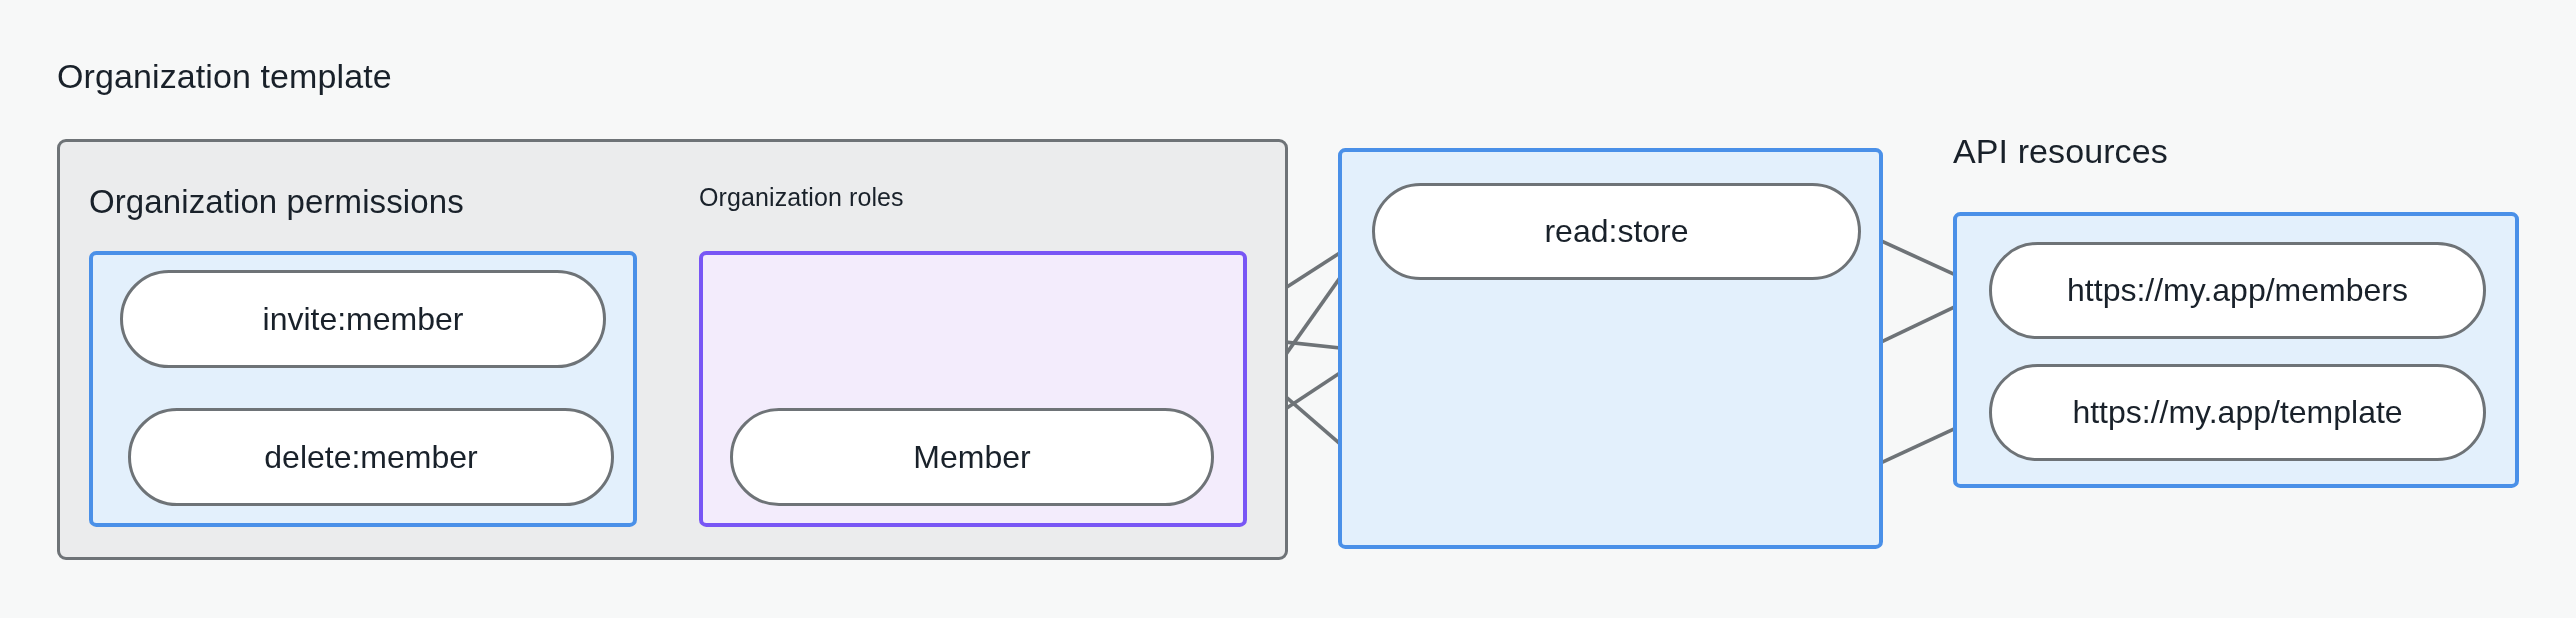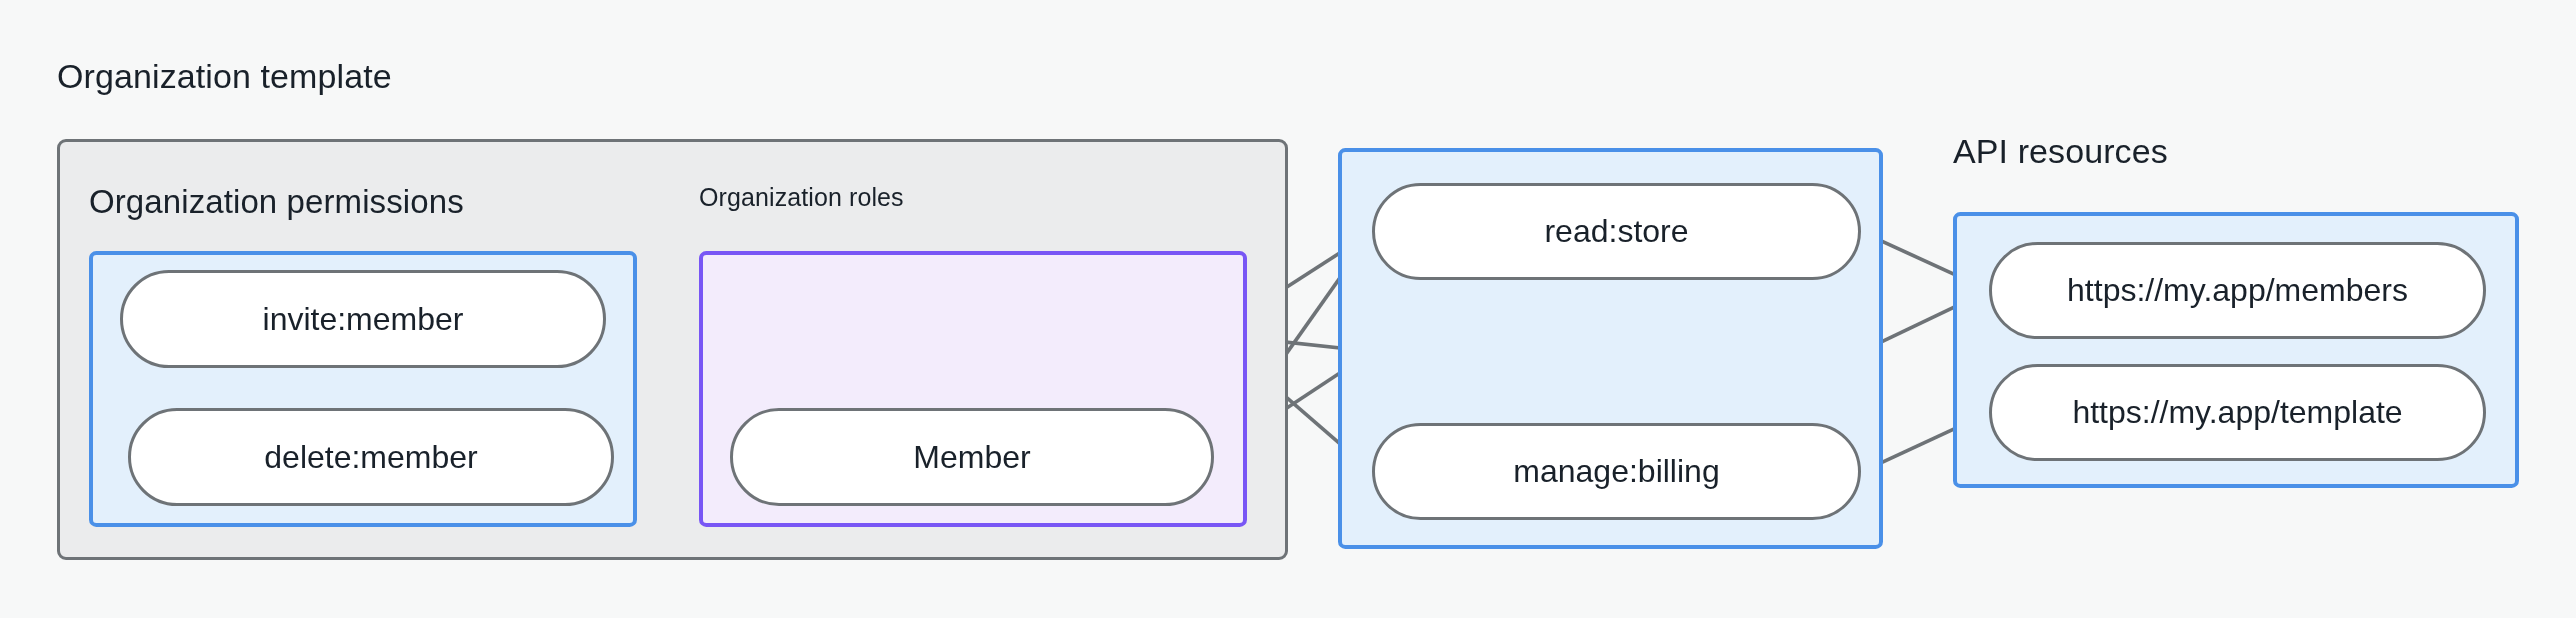--- a/index.html
+++ b/index.html
@@ -136,23 +136,20 @@
   </div>
 
 
   <div class="inner-box blue" style="left:1338px; top:148px; width:545px; height:401px;"></div>
 
   <div class="pill" style="left:1372px; top:183px; width:489px; height:97px;">
     <span>read:store</span>
   </div>
 
 
-  <div class="pill" style="left:1372px; top:423px; width:489px; height:97px;">
-    <span>manage:billing</span>
-  </div>
 
   <div class="group-label" style="left:1953px; top:132px;">API resources</div>
 
   <div class="inner-box blue" style="left:1953px; top:212px; width:566px; height:276px;"></div>
 
   <div class="pill" style="left:1989px; top:242px; width:497px; height:97px;">
     <span>https://my.app/members</span>
   </div>
 
   <div class="pill" style="left:1989px; top:364px; width:497px; height:97px;">

